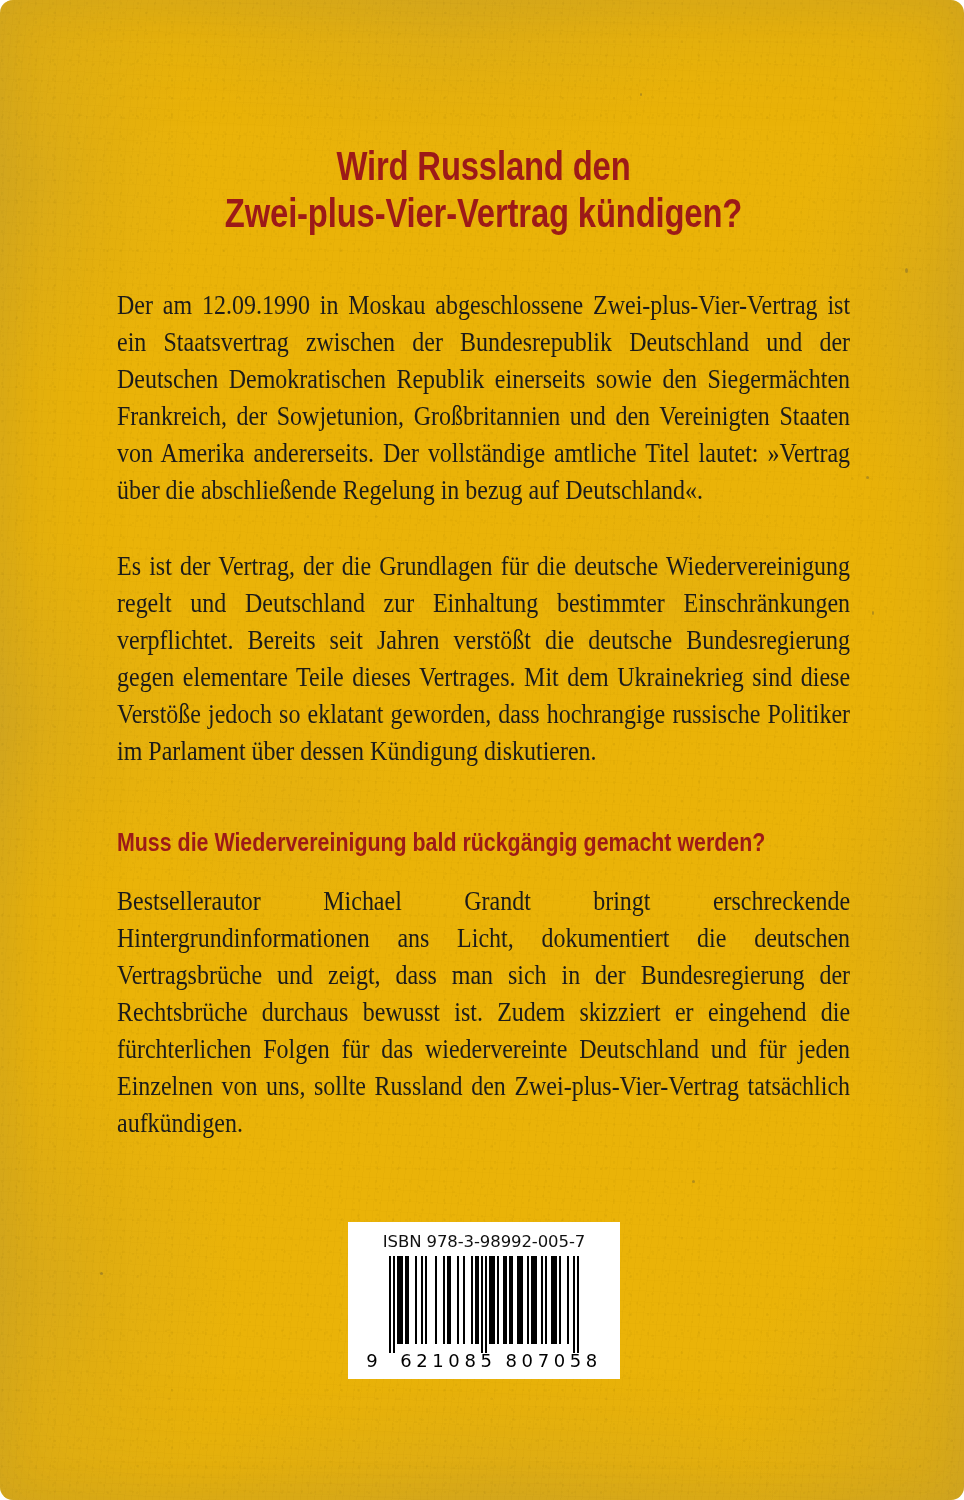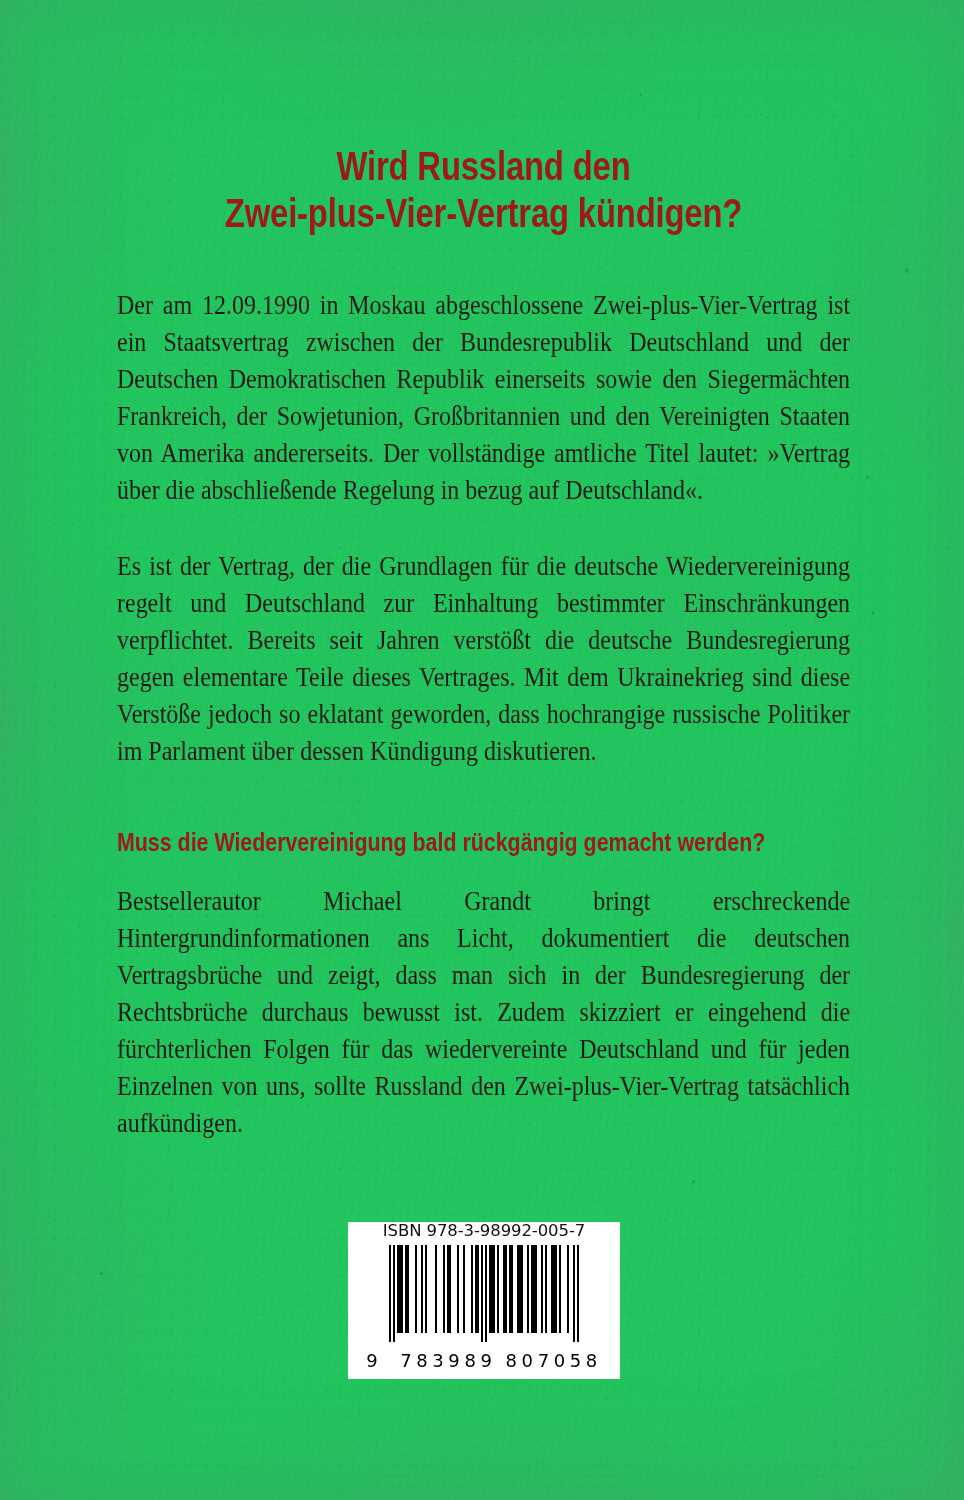--- a/index.html
+++ b/index.html
@@ -7,22 +7,23 @@
     margin: 0;
     padding: 0;
     background: #ffffff;
   }
 
   #cover {
     position: relative;
     width: 964px;
     height: 1500px;
     overflow: hidden;
-    background-color: #22c55e;
+    background-color: #eab308;
     font-family: "Liberation Serif", "DejaVu Serif", serif;
+    border-radius: 13px;
   }
 
   
   .tex {
     position: absolute;
     inset: 0;
     pointer-events: none;
   }
 
   .tex-grain {
@@ -150,20 +151,21 @@
     display: flex;
     flex-direction: column;
     align-items: center;
   }
 
   .isbn-label {
     font-family: "DejaVu Sans", "Liberation Sans", sans-serif;
     font-size: 16.5px;
     color: #111111;
     letter-spacing: -0.1px;
+    margin-top: 11px;
     line-height: 18px;
     white-space: nowrap;
   }
 
   .bars {
     margin-top: 5px;
     height: 97px;
     display: flex;
     align-items: flex-start;
   }
@@ -292,18 +294,18 @@
         <span style="width: 2px;"></span>
         <span class="w" style="width: 6px;"></span>
         <span style="width: 2px;"></span>
         <span class="w" style="width: 4px;"></span>
         <span class="guard" style="width: 2px;"></span>
         <span class="w" style="width: 2px;"></span>
         <span class="guard" style="width: 2px;"></span>
       </div>
     <div class="ean-digits">
       <span class="grp lead">9</span>
-      <span class="grp mid">783989</span>
+      <span class="grp mid">621085</span>
       <span class="grp">807058</span>
     </div>
   </div>
 
 </div>
 
 </body></html>

